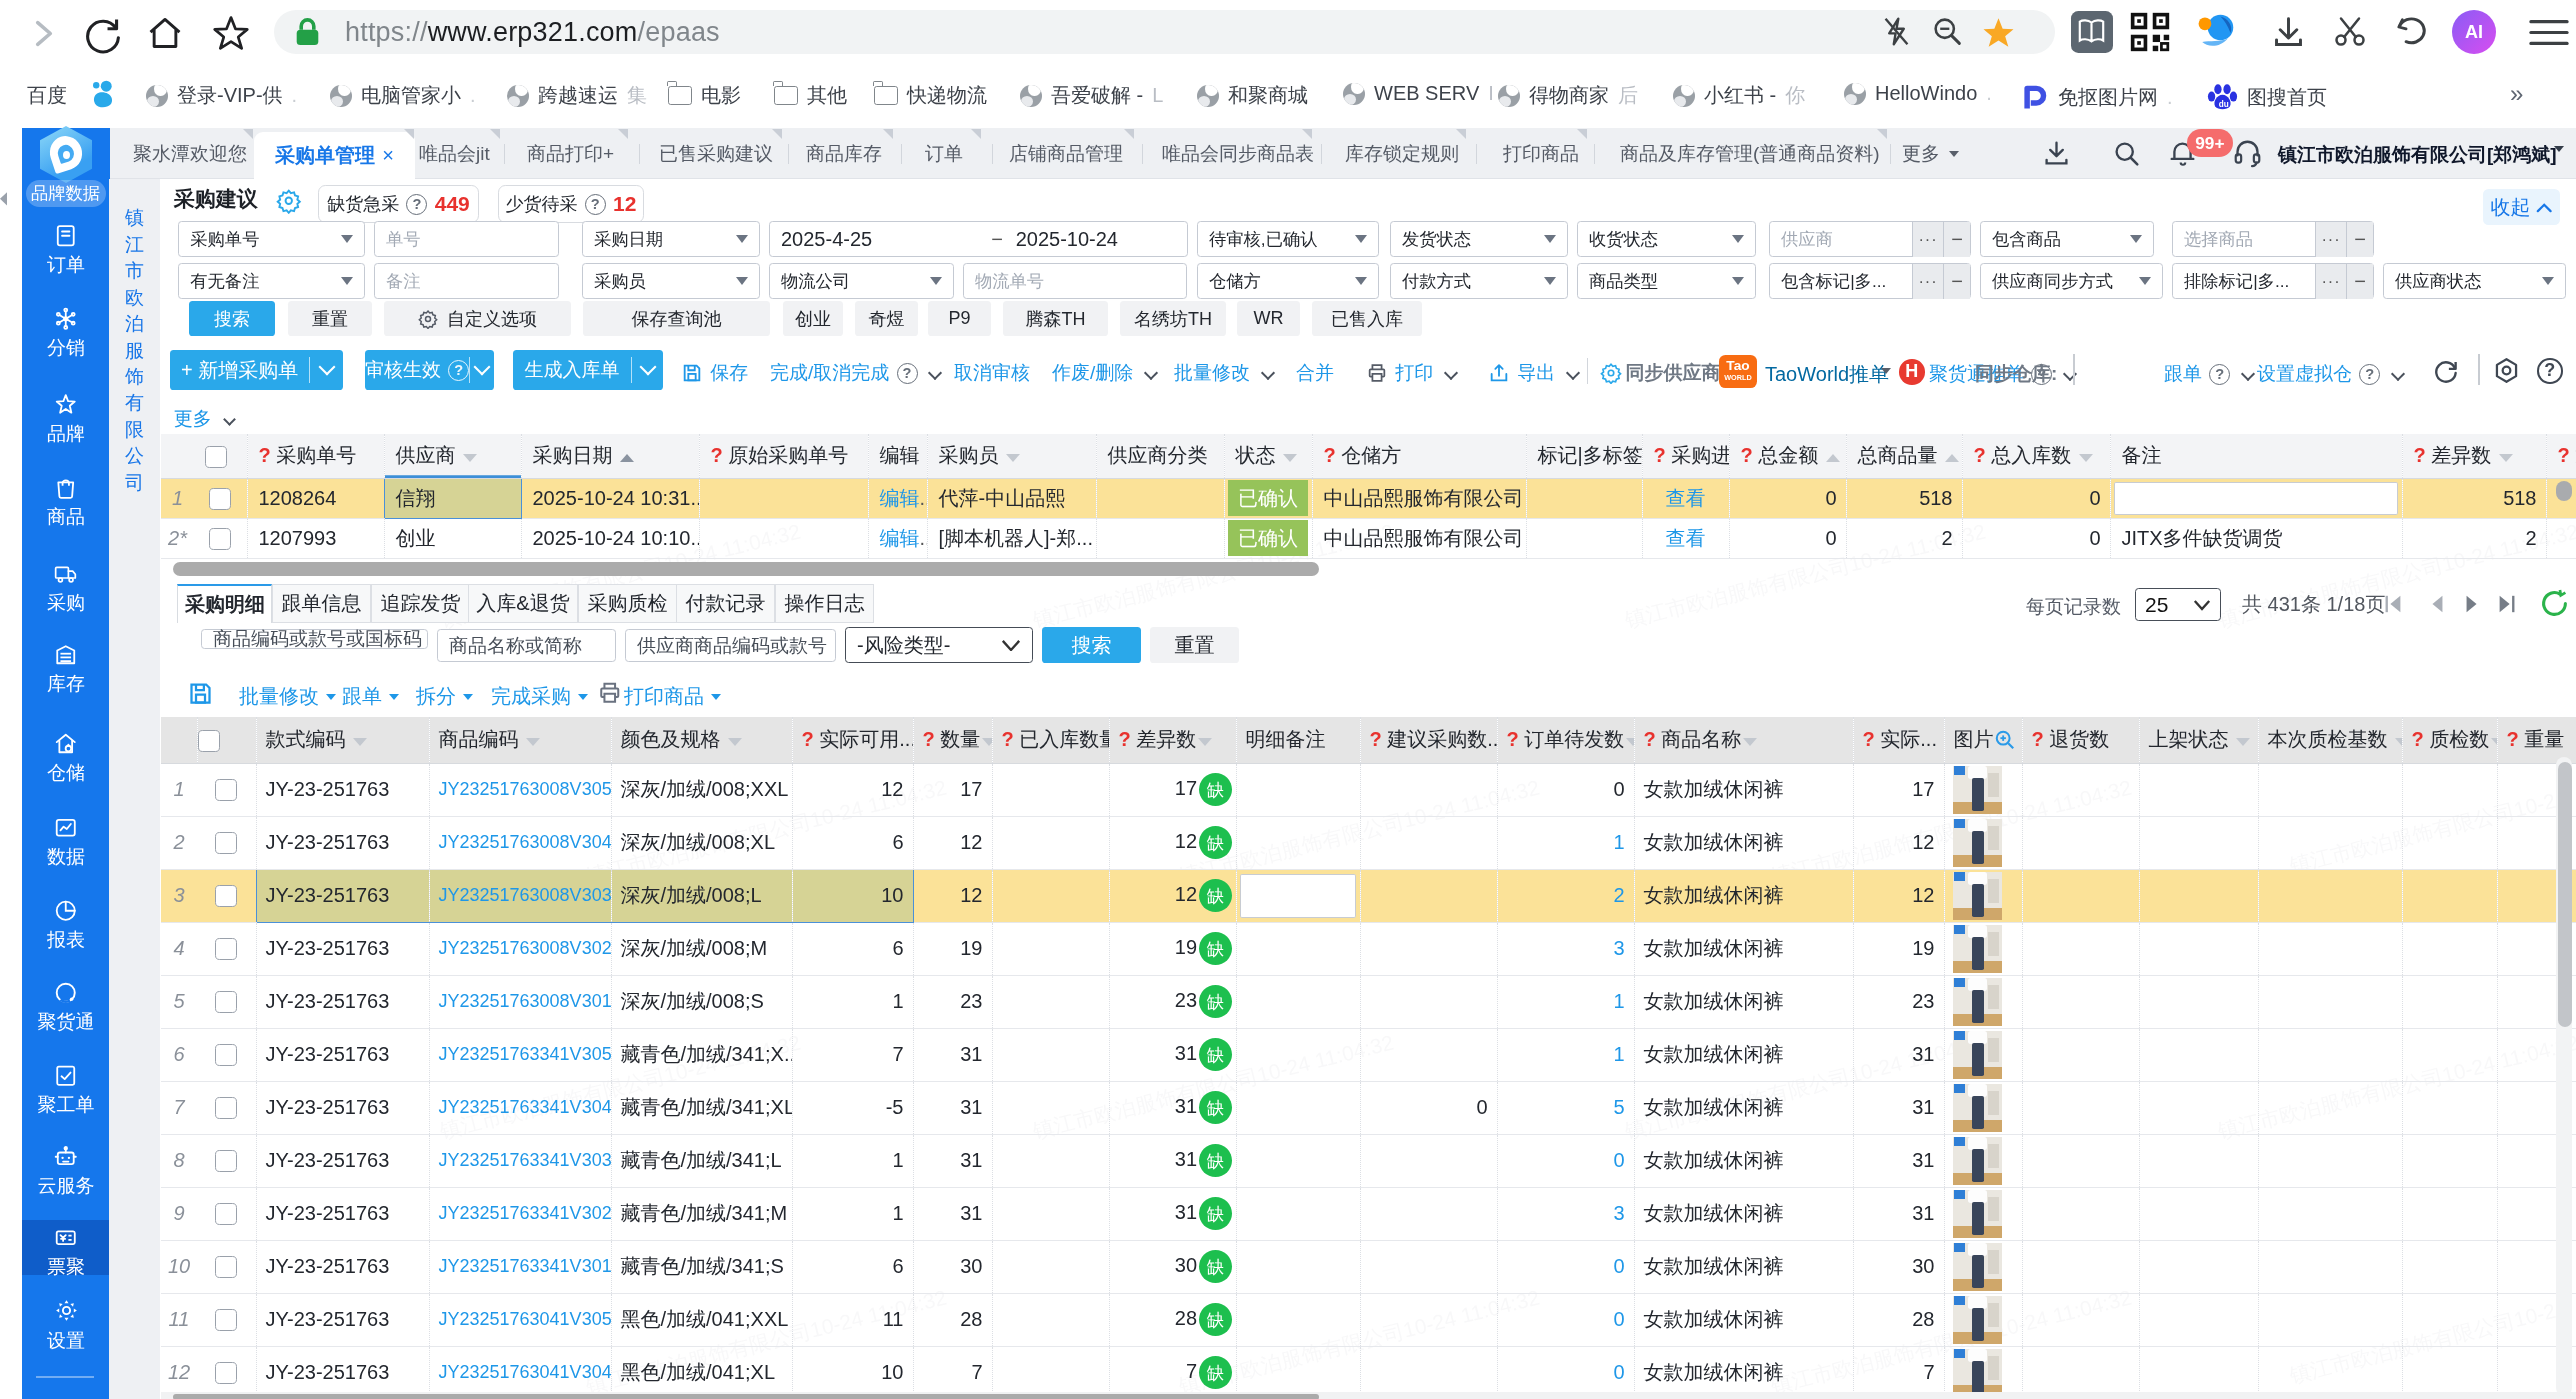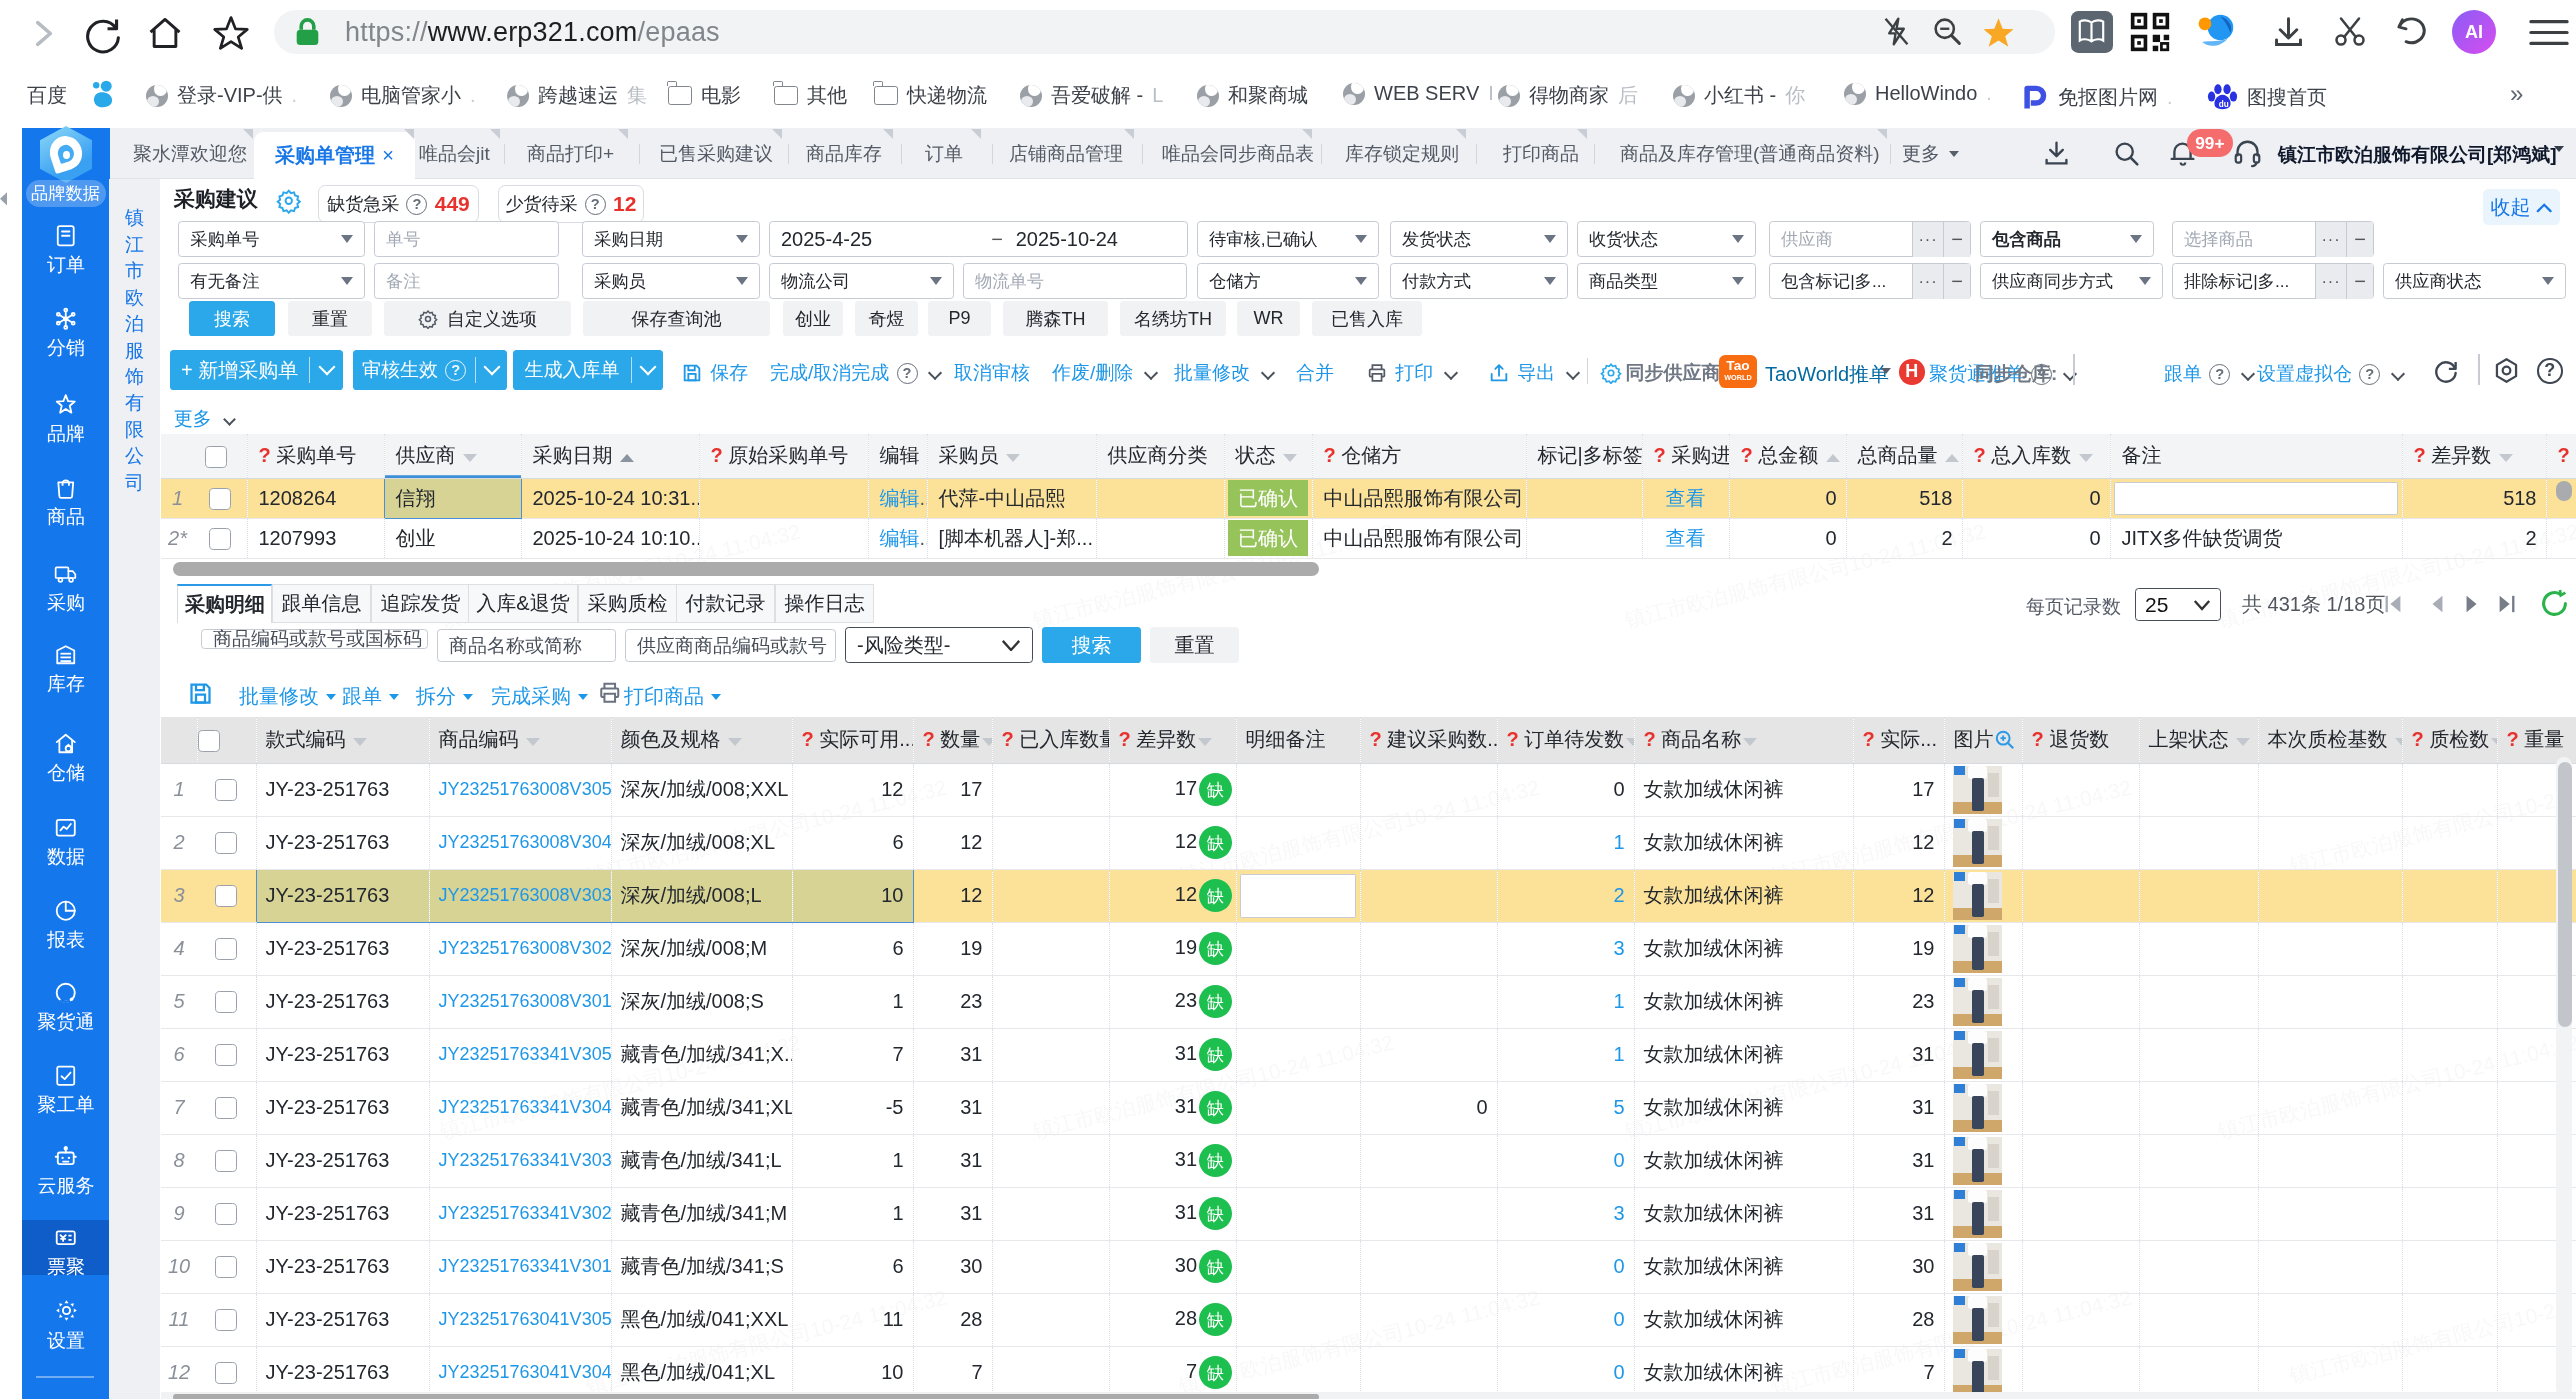--- a/index.html
+++ b/index.html
@@ -463,21 +463,21 @@
 <div class="fbox ph" style="left:213px;top:42px;width:185px">单号</div>
 <div class="fbox" style="left:421px;top:42px;width:178px">采购日期<span class="tri"></span></div>
 <div class="fbox" style="left:608px;top:42px;width:419px;font-size:20px">2025-4-25<span style="margin:0 12.8px 0 119px;color:#555">−</span>2025-10-24</div>
 <div class="fbox" style="left:1036px;top:42px;width:182px">待审核,已确认<span class="tri"></span></div>
 <div class="fbox" style="left:1229px;top:42px;width:178px">发货状态<span class="tri"></span></div>
 <div class="fbox" style="left:1416px;top:42px;width:179px">收货状态<span class="tri"></span></div>
 <div class="fbox ph" style="left:1608px;top:42px;width:202px;padding-right:0">供应商<span class="dots">
           <span class="d1">···</span>
           <span class="d2">−</span>
         </span></div>
-<div class="fbox" style="left:1819px;top:42px;width:174px;font-weight:bold">包含商品<span class="tri"></span></div>
+<div class="fbox" style="left:1819px;top:42px;width:174px;font-weight:normal">包含商品<span class="tri"></span></div>
 <div class="fbox ph" style="left:2011px;top:42px;width:202px;padding-right:0">选择商品<span class="dots">
           <span class="d1">···</span>
           <span class="d2">−</span>
         </span></div>
 
 <div class="fbox" style="left:17.3px;top:84px;width:187px">有无备注<span class="tri"></span></div>
 <div class="fbox ph" style="left:213px;top:84px;width:185px">备注</div>
 <div class="fbox" style="left:421px;top:84px;width:178px">采购员<span class="tri"></span></div>
 <div class="fbox" style="left:608px;top:84px;width:185px">物流公司<span class="tri"></span></div>
 <div class="fbox ph" style="left:802px;top:84px;width:224px">物流单号</div>
@@ -510,21 +510,21 @@
 <div class="btn" style="left:1076px;top:122px;width:63px">WR</div>
 <div class="btn" style="left:1151px;top:122px;width:110px">已售入库</div>
 
 <div class="abtn" style="left:9px;top:171px;width:173px">
         <span style="flex:1;text-align:center;font-size:20px">+ 新增采购单</span>
         <span class="dv"></span>
         <span style="width:33px;display:flex;justify-content:center">
           <span class="vcaret"></span>
         </span>
       </div>
-<div class="abtn" style="left:192px;top:171px;width:154px">
+<div class="abtn" style="left:204px;top:171px;width:129px">
         <span style="flex:1;text-align:center;display:flex;align-items:center;justify-content:center">审核生效<span class="qc" style="border-color:#fff;color:#fff;opacity:.9">?</span></span>
         <span class="dv"></span>
         <span style="width:31px;display:flex;justify-content:center">
           <span class="vcaret"></span>
         </span>
       </div>
 <div class="abtn" style="left:352px;top:171px;width:150px">
         <span style="flex:1;text-align:center">生成入库单</span>
         <span class="dv"></span>
         <span style="width:31px;display:flex;justify-content:center">

